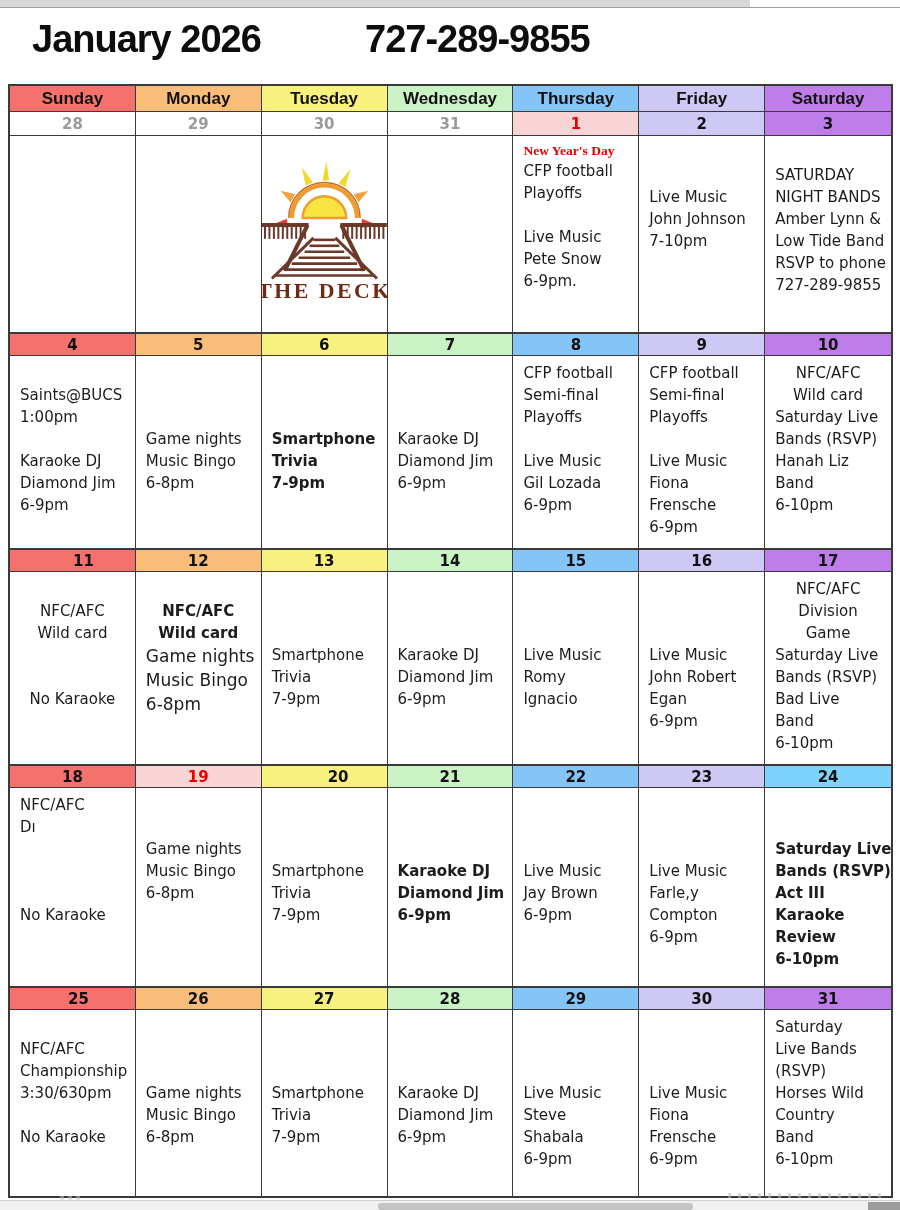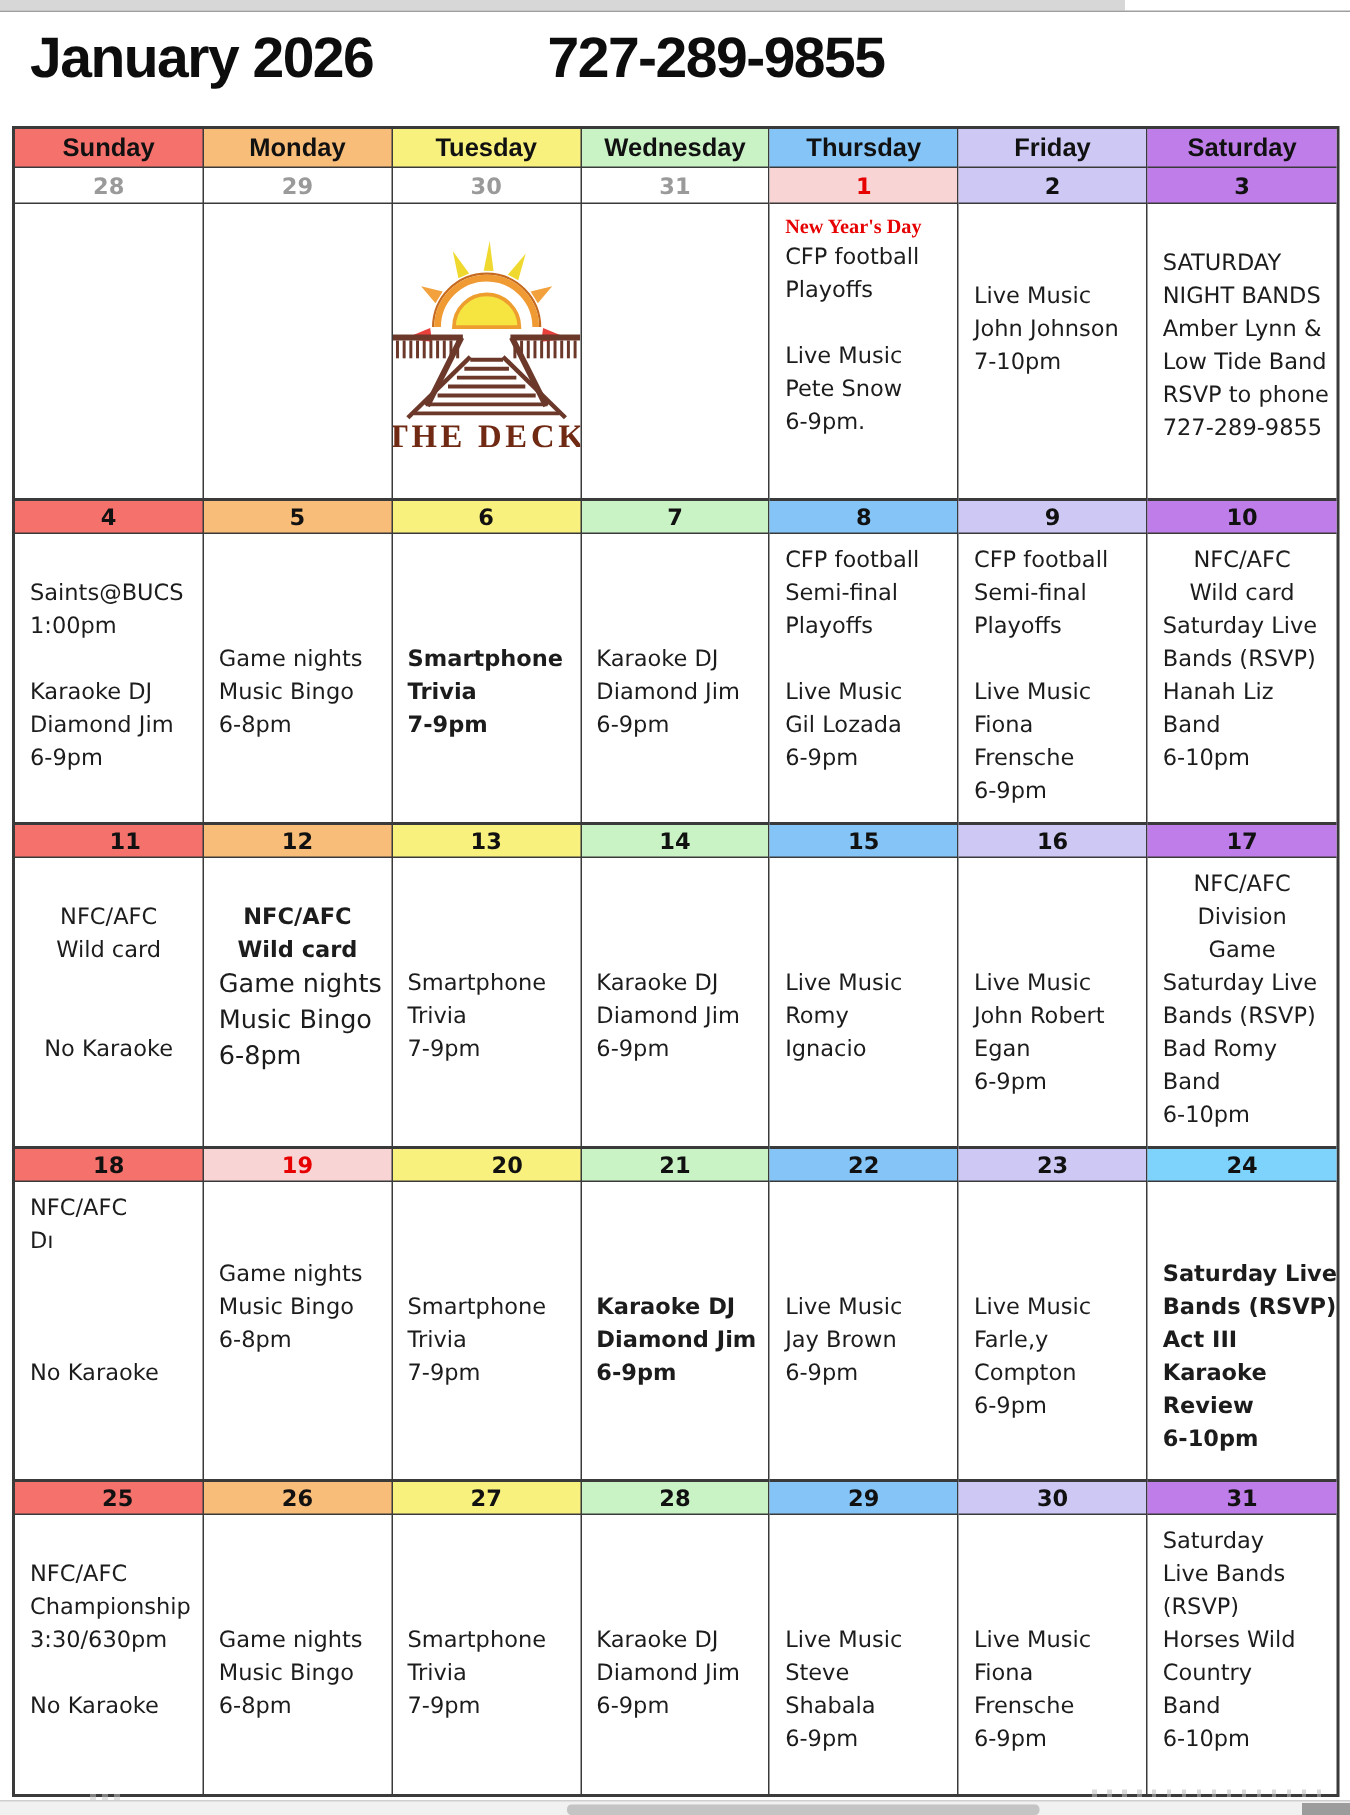--- a/index.html
+++ b/index.html
@@ -7,21 +7,21 @@
     font-family:"DejaVu Sans","Liberation Sans",sans-serif; }
   #stage { position:relative; width:900px; height:1210px; background:#fff; }
 
   
   .top-bar { position:absolute; top:0; left:0; width:900px; height:8px;
     background:linear-gradient(90deg,#d7d7d7 0,#d7d7d7 750px,#ffffff 750px);
     border-bottom:1px solid #9f9f9f; }
 
   
   .title-row { position:absolute; top:18px; left:20px; width:860px; height:52px; }
-  .title-month { position:absolute; left:0; top:0; font-size:38px; font-weight:bold;
+  .title-month { position:absolute; left:12px; top:0; font-size:38px; font-weight:bold;
     letter-spacing:-1px; color:#0d0d0d; font-family:"Liberation Sans",sans-serif; }
   .title-phone { position:absolute; left:345px; top:0; font-size:38px; font-weight:bold;
     letter-spacing:-1px; color:#0d0d0d; font-family:"Liberation Sans",sans-serif; }
 
   
   .calendar { position:absolute; left:8px; top:84px; width:885px;
     border:2px solid #3a3a3a; background:#fff;
     display:grid; grid-template-columns:repeat(7,1fr);
     grid-template-rows:26px 24px 196px 24px 192px 24px 192px 24px 198px 24px 186px; }
   .hcell { border-right:1px solid #3a3a3a; border-bottom:1px solid #3a3a3a;
@@ -342,21 +342,21 @@
       </div>
       <div class="ccell nocol">
         <div class="para center">
           <div class="line">NFC/AFC</div>
           <div class="line">Division</div>
           <div class="line">Game</div>
         </div>
         <div class="para">
           <div class="line">Saturday Live</div>
           <div class="line">Bands (RSVP)</div>
-          <div class="line">Bad Romy</div>
+          <div class="line">Bad Live</div>
           <div class="line">Band</div>
           <div class="line">6-10pm</div>
         </div>
       </div>
       <div class="dcell" style="background: rgb(244, 113, 108);">18</div>
       <div class="dcell" style="background: rgb(249, 212, 212); color: rgb(230, 0, 0);">19</div>
       <div class="dcell" style="background: rgb(248, 241, 126); padding-left: 28px;">20</div>
       <div class="dcell" style="background: rgb(201, 242, 197);">21</div>
       <div class="dcell" style="background: rgb(133, 196, 247);">22</div>
       <div class="dcell" style="background: rgb(205, 201, 244);">23</div>

